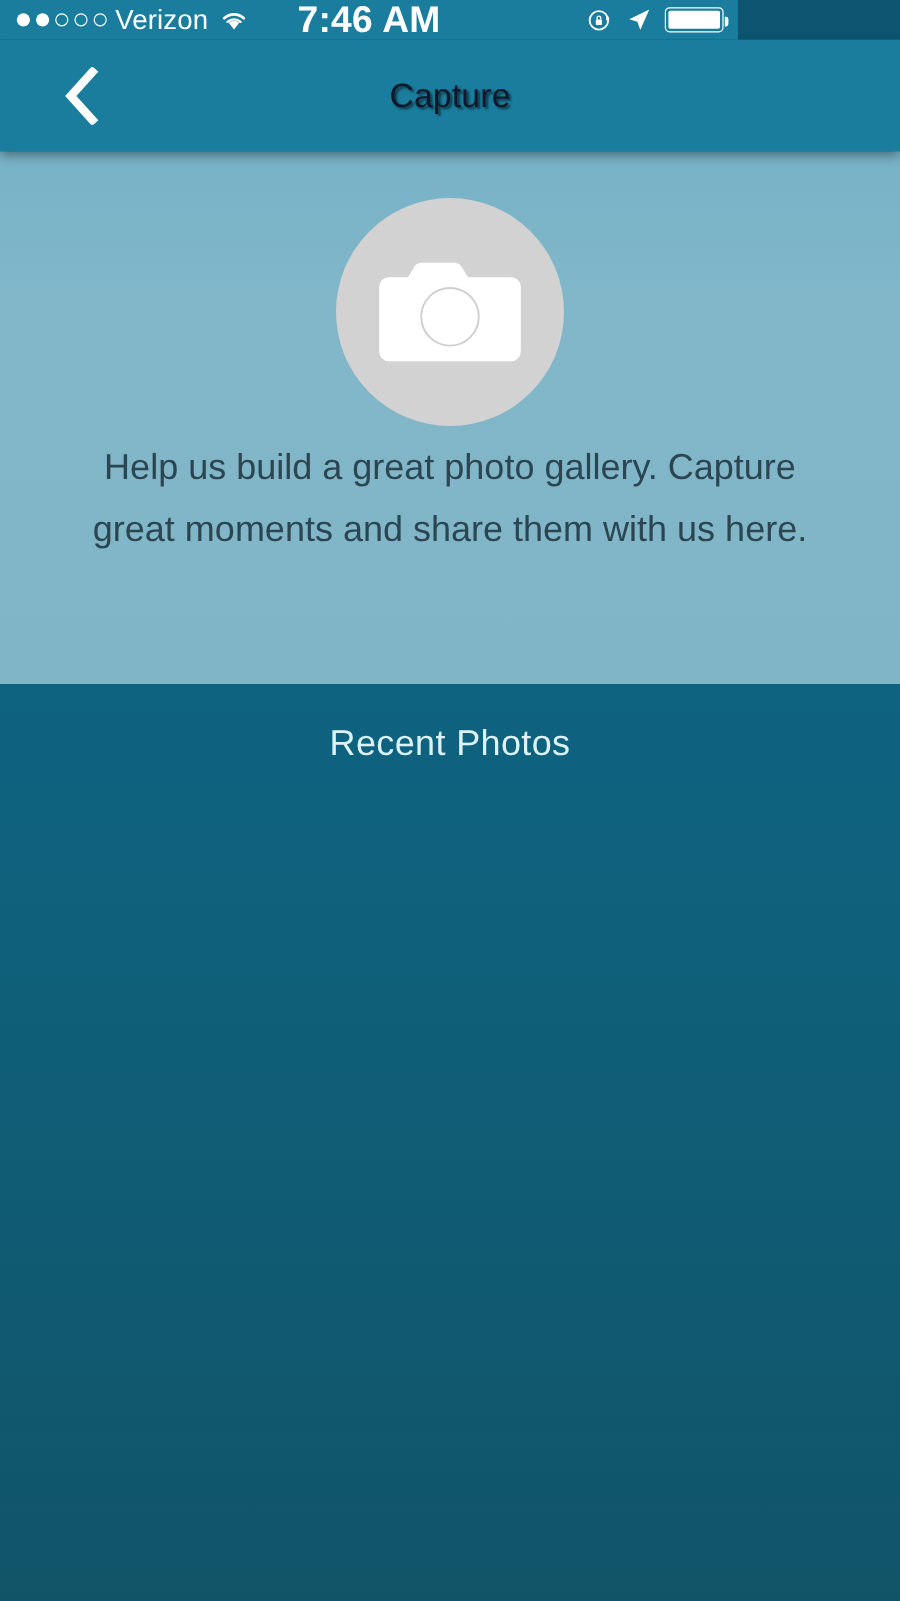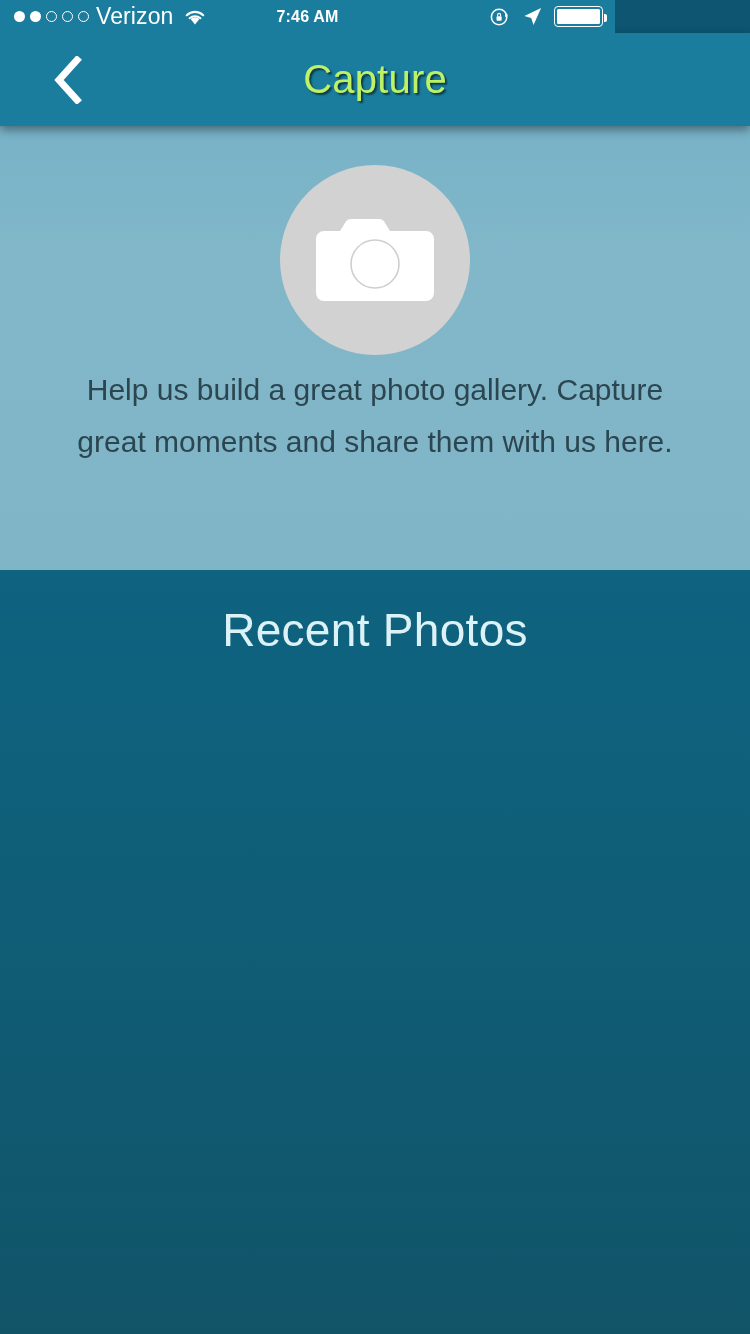--- a/index.html
+++ b/index.html
@@ -44,21 +44,21 @@
     letter-spacing:0.1px;
     line-height:23px;
   }
   .wifi-icon { width:24px; height:18px; display:block; margin-left:3px; }
   .status-center {
     position:absolute; left:0; right:0;
     text-align:center;
   }
   .clock {
     color:#ffffff;
-    font-size:16px; font-weight:700;
+    font-size:31px; font-weight:700;
     letter-spacing:0.2px;
   }
   .status-right {
     position:absolute; right:12px;
     display:flex; align-items:center; gap:11px;
   }
   .rotlock-icon { width:22px; height:22px; display:block; }
   .loc-icon { width:21px; height:21px; display:block; }
   .battery {
     position:relative;
@@ -92,22 +92,22 @@
     position:absolute; left:28px; top:0;
     width:82px; height:93px;
     display:flex; align-items:center; justify-content:center;
     cursor:pointer;
   }
   .chevron-left { width:34px; height:48px; display:block; }
   .nav-title {
     position:absolute; left:0; right:0; top:0;
     height:93px;
     display:flex; align-items:center; justify-content:center;
-    color:#bef264;
-    font-size:40px;
+    color:#0f172a;
+    font-size:28px;
     font-weight:400;
     letter-spacing:0.2px;
     text-shadow:2px 2px 2px rgba(0,0,0,0.55);
   }
 
   
   .promo-panel {
     position:absolute; top:126px; left:0;
     width:750px; height:444px;
     background:linear-gradient(180deg,#78b2c7 0%, #81b7c9 30%, #7fb5c7 100%);
@@ -157,21 +157,21 @@
   .gallery-section {
     position:absolute; top:570px; left:0;
     width:750px; height:764px;
     background:linear-gradient(180deg,#0e6380 0%, #0f5f79 35%, #105970 70%, #115468 100%);
   }
   .gallery-heading {
     position:absolute;
     top:33px; left:0; width:750px;
     text-align:center;
     color:#dcf2f7;
-    font-size:46px;
+    font-size:30px;
     font-weight:400;
     letter-spacing:0.3px;
   }
   .gallery-grid {
     position:absolute;
     top:100px; left:0;
     width:750px; height:664px;
   }
 </style>
 </head>

